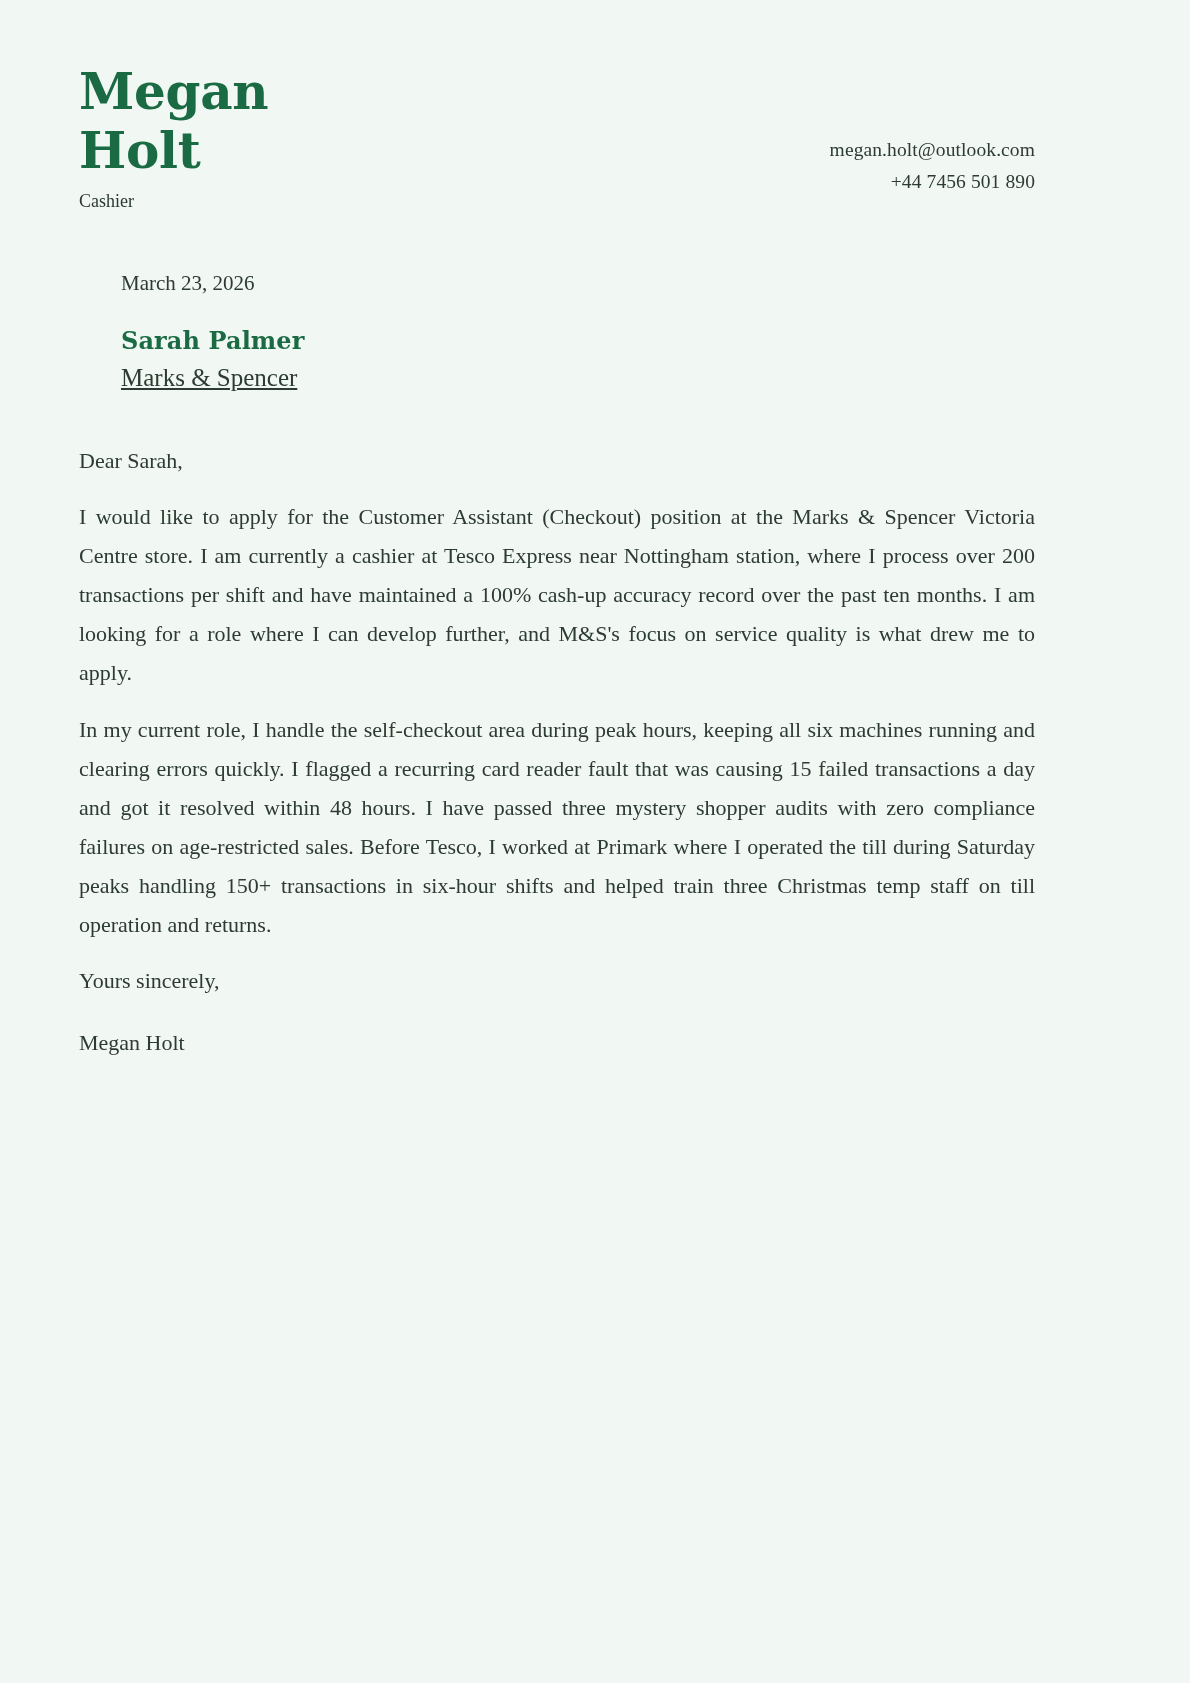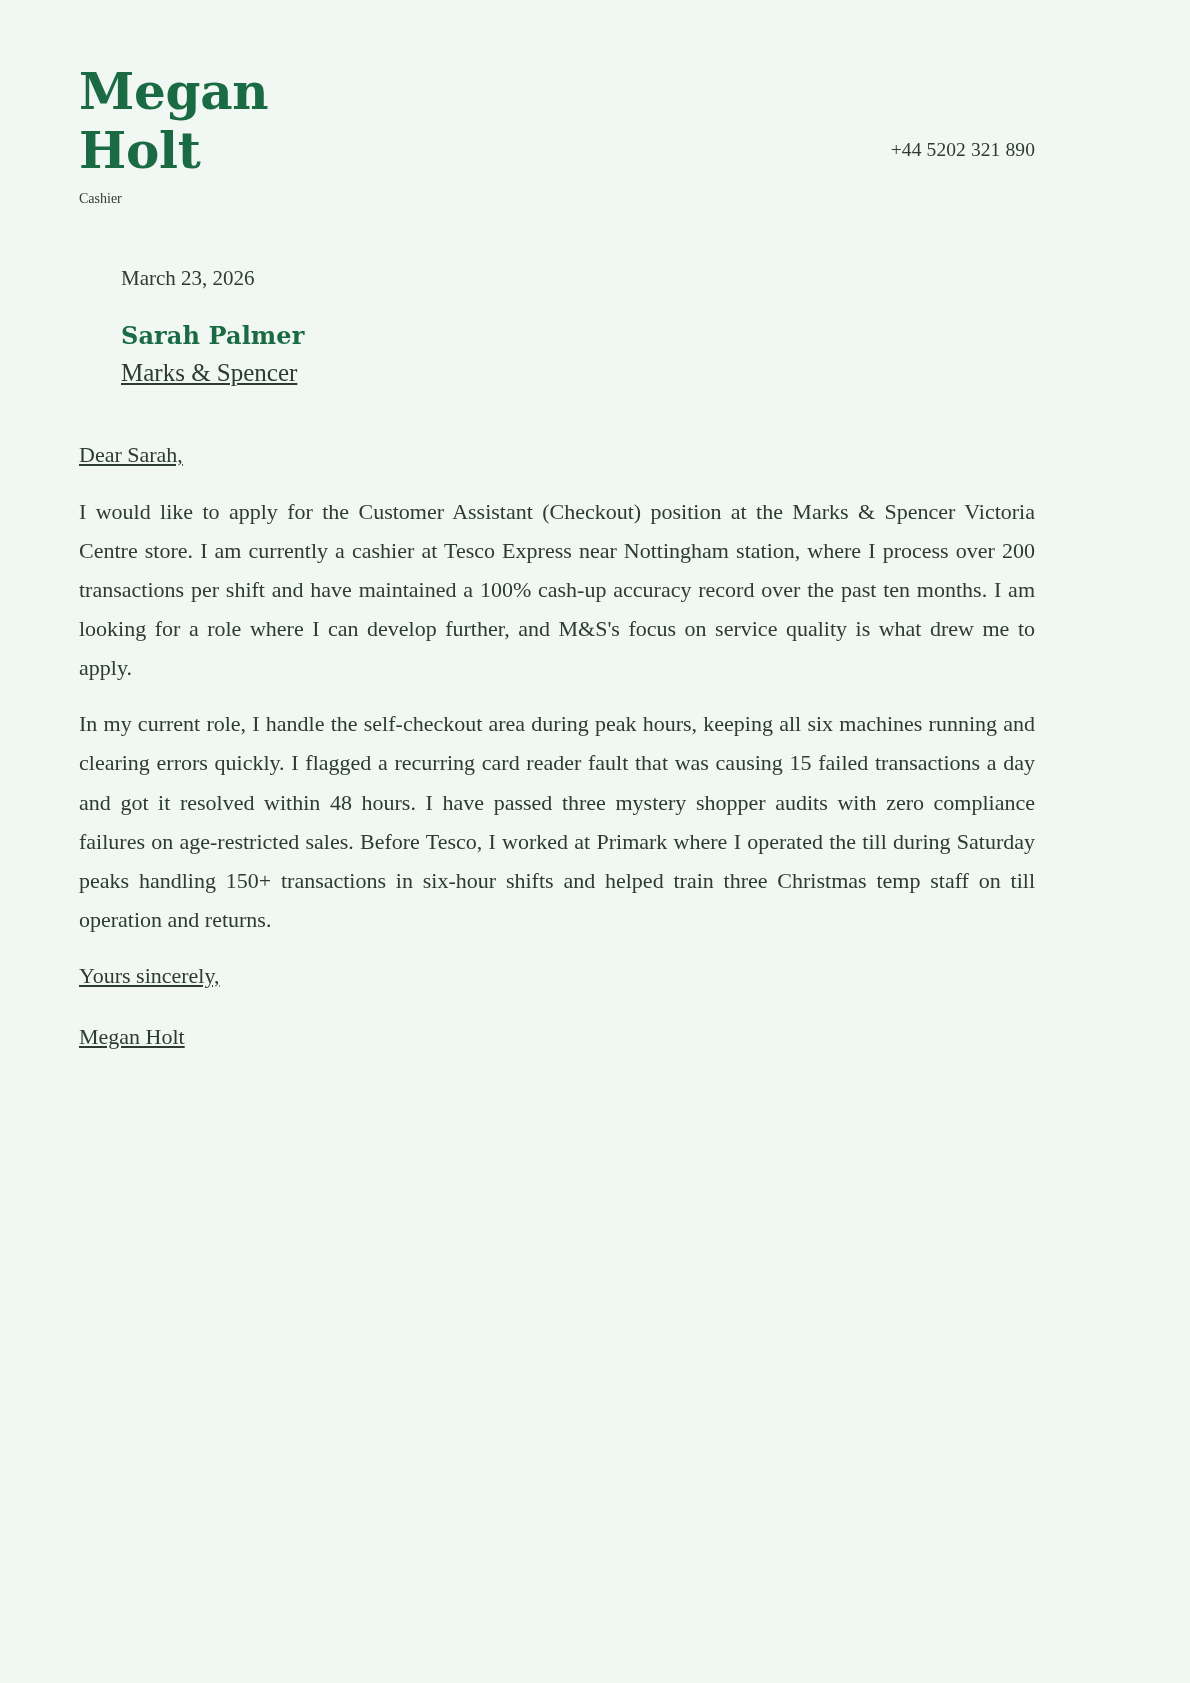--- a/index.html
+++ b/index.html
@@ -37,21 +37,21 @@
     font-weight: bold;
     font-size: 50px;
     line-height: 1.18;
     letter-spacing: -0.3px;
     color: #1a6b44;
     margin: 0;
     max-width: 250px;
   }
   .job-title {
     font-family: "Liberation Serif", "DejaVu Serif", serif;
-    font-size: 14px;
+    font-size: 18px;
     line-height: 1.3;
     color: #2c3b33;
     margin-top: 10px;
   }
   .contact {
     text-align: right;
     padding-top: 72px;
     font-size: 19.5px;
     line-height: 1.62;
     color: #2c3b33;
@@ -94,37 +94,37 @@
   }
   .letter p {
     margin: 0 0 17px 0;
     text-align: justify;
     text-justify: inter-word;
   }
   .letter p.salutation,
   .letter p.signoff,
   .letter p.signature {
     text-align: left;
-    text-decoration: underline;
   }
   .letter p.signoff { margin-top: 9px; margin-bottom: 22px; }
   .letter p.signature { margin-bottom: 0; }
 </style>
 </head>
 <body>
 
 <div class="page">
 
   <div class="header">
     <div class="identity">
       <h1 class="name"><span>Megan</span> <span>Holt</span></h1>
       <div class="job-title">Cashier</div>
     </div>
     <div class="contact">
-      <div>+44 5202 321 890</div>
+      <div>megan.holt@outlook.com</div>
+      <div>+44 7456 501 890</div>
     </div>
   </div>
 
   <div class="meta">
     <div class="date">March 23, 2026</div>
     <div class="recipient-name">Sarah Palmer</div>
     <div class="recipient-company">Marks &amp; Spencer</div>
   </div>
 
   <div class="letter">

